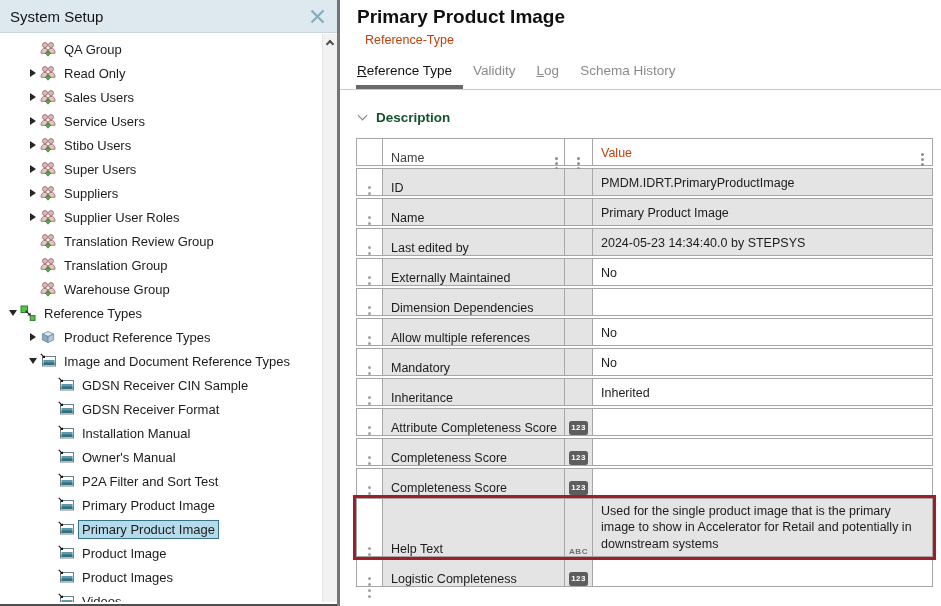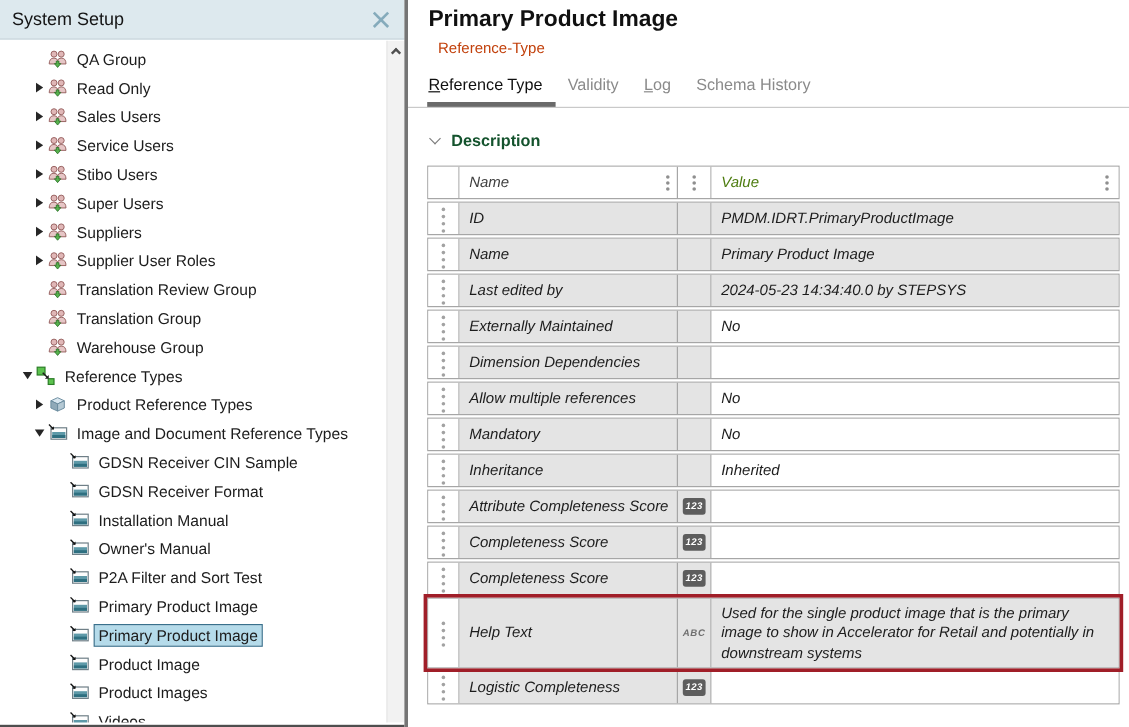--- a/index.html
+++ b/index.html
@@ -10,21 +10,21 @@
   
   .sidebar { position:absolute; left:0; top:0; width:337px; height:606px;
     background:#fff; border-bottom:2px solid #4e4e4e; }
   .sb-header { height:33px; background:var(--header-bg,#dde9ee); display:flex;
     align-items:center; justify-content:space-between; padding:0 10px 0 10px;
     border-bottom:1px solid #c9d6dc; }
   .sb-title { font-size:15px; color:#151515; }
   .close-btn { width:20px; height:20px; display:flex; align-items:center; justify-content:center; cursor:pointer; }
   .tree { position:absolute; left:0; top:34px; right:15px; bottom:2px; overflow:hidden; padding-top:3px; }
   .tree-row { height:24px; display:flex; align-items:center; white-space:nowrap; }
-  .tree-row.lvl1 { padding-left:16px; }
+  .tree-row.lvl1 { padding-left:6px; }
   .tree-row.lvl2 { padding-left:26px; }
   .tree-row.lvl3 { padding-left:58px; }
   .arrow { width:14px; height:14px; display:inline-flex; align-items:center; justify-content:center; flex:0 0 14px; }
   .arrow.right::before { content:""; width:0; height:0;
     border-left:6px solid #262626; border-top:4px solid transparent; border-bottom:4px solid transparent; }
   .arrow.down::before { content:""; width:0; height:0;
     border-top:6px solid #262626; border-left:4.5px solid transparent; border-right:4.5px solid transparent; }
   .ticon { width:17px; height:16px; display:inline-flex; align-items:center; margin-right:4px; flex:0 0 17px; }
   .ticon svg { display:block; }
   .tlabel { font-size:13px; padding:1px 3px; }
@@ -47,32 +47,32 @@
   .tab-line { position:absolute; left:0; right:0; top:89px; border-top:1px solid #c9c9c9; }
   .tab-activebar { position:absolute; left:16px; top:85px; width:107px; height:5px; background:var(--active-tab-bar,#6a6a6a); }
   .section-h { position:absolute; left:19px; top:110px; display:flex; align-items:center; gap:10px;
     font-weight:bold; font-size:13.5px; color:#14532d; }
   .chev { width:7px; height:7px; border-left:1.6px solid #7b7b7b; border-bottom:1.6px solid #7b7b7b;
     transform:rotate(-45deg); margin-top:-4px; }
 
   
   .ptable { position:absolute; left:16px; top:138px; width:577px; }
   .trow { display:flex; border:1px solid var(--table-border,#a6a6a6); margin-bottom:2px; background:#fff; min-height:28px; }
-  .cell { display:flex; align-items:center; font-size:12.5px; color:#1c1c1c;font-style:italic; }
+  .cell { display:flex; align-items:flex-end; font-size:12.5px; color:#1c1c1c; }
   .handle { width:26px; flex:0 0 26px; justify-content:center; border-right:1px solid var(--table-border,#a6a6a6); background:#fff; }
   .name { width:182px; flex:0 0 182px; padding-left:8px; background:var(--cell-gray,#e4e4e4);
     border-right:1px solid var(--table-border,#a6a6a6); }
   .typ { width:28px; flex:0 0 28px; justify-content:center; background:var(--cell-gray,#e4e4e4);
     border-right:1px solid var(--table-border,#a6a6a6); }
   .val { flex:1; padding:4px 8px; background:#fff; line-height:1.3; }
   .val.ro { background:var(--cell-gray,#e4e4e4); }
   .trow.header { min-height:28px; }
   .trow.header .name, .trow.header .typ { background:#fff; color:#3f3f3f; }
   .trow.header .name { justify-content:space-between; padding-right:6px; }
-  .trow.header .val { justify-content:space-between; color:#4d7c0f;gap:41px; }
+  .trow.header .val { justify-content:space-between; color:#c2410c;gap:41px; }
   .trow.highlighted { outline:3px solid var(--highlight-red,#a01e28); }
   .dots3 { width:3px; height:3px; border-radius:50%; background:#8f8f8f;
     box-shadow:0 -5px 0 #8f8f8f, 0 5px 0 #8f8f8f; }
   .dots4 { width:3px; height:3px; border-radius:50%; background:#a2a2a2; margin-top:-4px;
     box-shadow:0 -6px 0 #a2a2a2, 0 6px 0 #a2a2a2, 0 12px 0 #a2a2a2; }
   .badge123 { background:var(--badge-bg,#5d5d5d); color:#fff; font-size:8px; font-weight:bold;
     padding:3px 2px; border-radius:2.5px; letter-spacing:.4px; line-height:1; }
   .badgeabc { color:#6f6f6f; font-size:8px; font-weight:bold; letter-spacing:.6px; }
 </style>
 </head>

